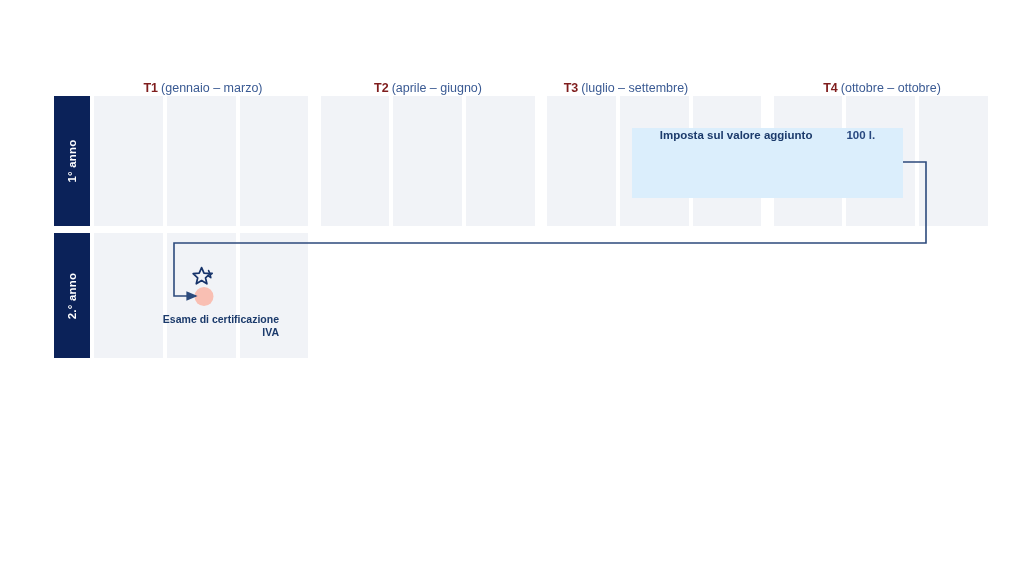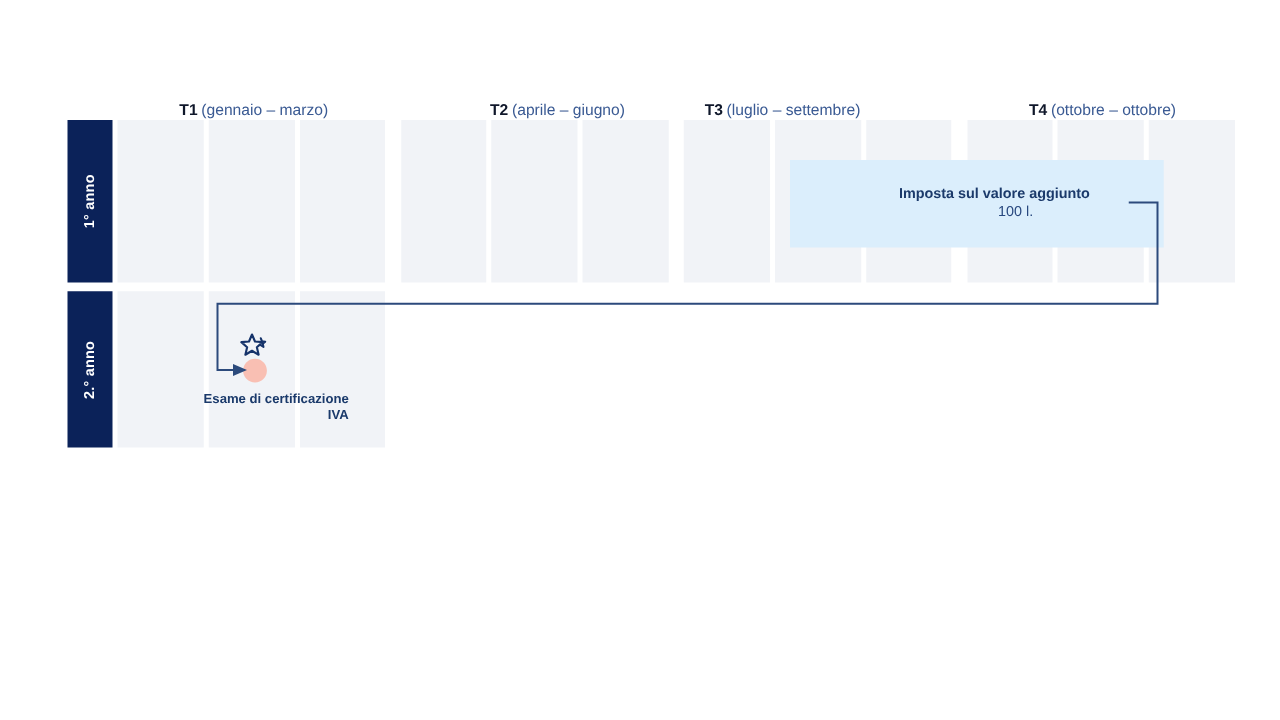--- a/index.html
+++ b/index.html
@@ -25,21 +25,21 @@
     top: 80px;
     height: 16px;
     line-height: 16px;
     text-align: center;
     white-space: nowrap;
     font-size: 12.5px;
     color: #28487f;
   }
   .q-header .q-code {
     font-weight: bold;
-    color: #0f172a;
+    color: #7f1d1d;
   }
   .q-header .q-months {
     font-weight: normal;
     color: #3a5a93;
     margin-left: 3px;
   }
 
   
   .year-label {
     position: absolute;
@@ -64,34 +64,32 @@
   .cell {
     position: absolute;
     background: #f1f3f7;
   }
 
   
   .task-box {
     position: absolute;
     background: #dbeefc;
     display: flex;
-    flex-direction: column;
     justify-content: center;
-    padding-left: 28px;
   }
   .task-box .task-title {
     font-size: 11.5px;
     font-weight: bold;
     color: #1b3a6b;
     line-height: 15px;
     text-align: center;
   }
   .task-box .task-sub {
     font-size: 11.5px;
-    font-weight: normal;
+    font-weight: bold;
     color: #28487f;
     line-height: 15px;
     text-align: center;
     margin-left: 34px;
   }
 
   
   .milestone {
     position: absolute;
     width: 120px;
@@ -134,21 +132,21 @@
     pointer-events: none;
   }
 </style>
 </head>
 <body>
 
 <div id="stage">
 
   <div id="quarter-headers">
       <div class="q-header" style="left: 53px; width: 300px;"><span class="q-code">T1</span><span class="q-months">(gennaio – marzo)</span></div>
-      <div class="q-header" style="left: 296px; width: 300px;"><span class="q-code">T2</span><span class="q-months">(aprile – giugno)</span></div>
+      <div class="q-header" style="left: 278px; width: 300px;"><span class="q-code">T2</span><span class="q-months">(aprile – giugno)</span></div>
       <div class="q-header" style="left: 476px; width: 300px;"><span class="q-code">T3</span><span class="q-months">(luglio – settembre)</span></div>
       <div class="q-header" style="left: 732px; width: 300px;"><span class="q-code">T4</span><span class="q-months">(ottobre – ottobre)</span></div>
     </div>
 
   <div id="year-labels">
       <div class="year-label" style="top: 96px; height: 130px; background: rgb(11, 34, 89);">
         <span class="vtext">1° anno</span>
       </div>
       <div class="year-label" style="top: 233px; height: 125px; background: rgb(11, 34, 89);">
         <span class="vtext">2.° anno</span>

